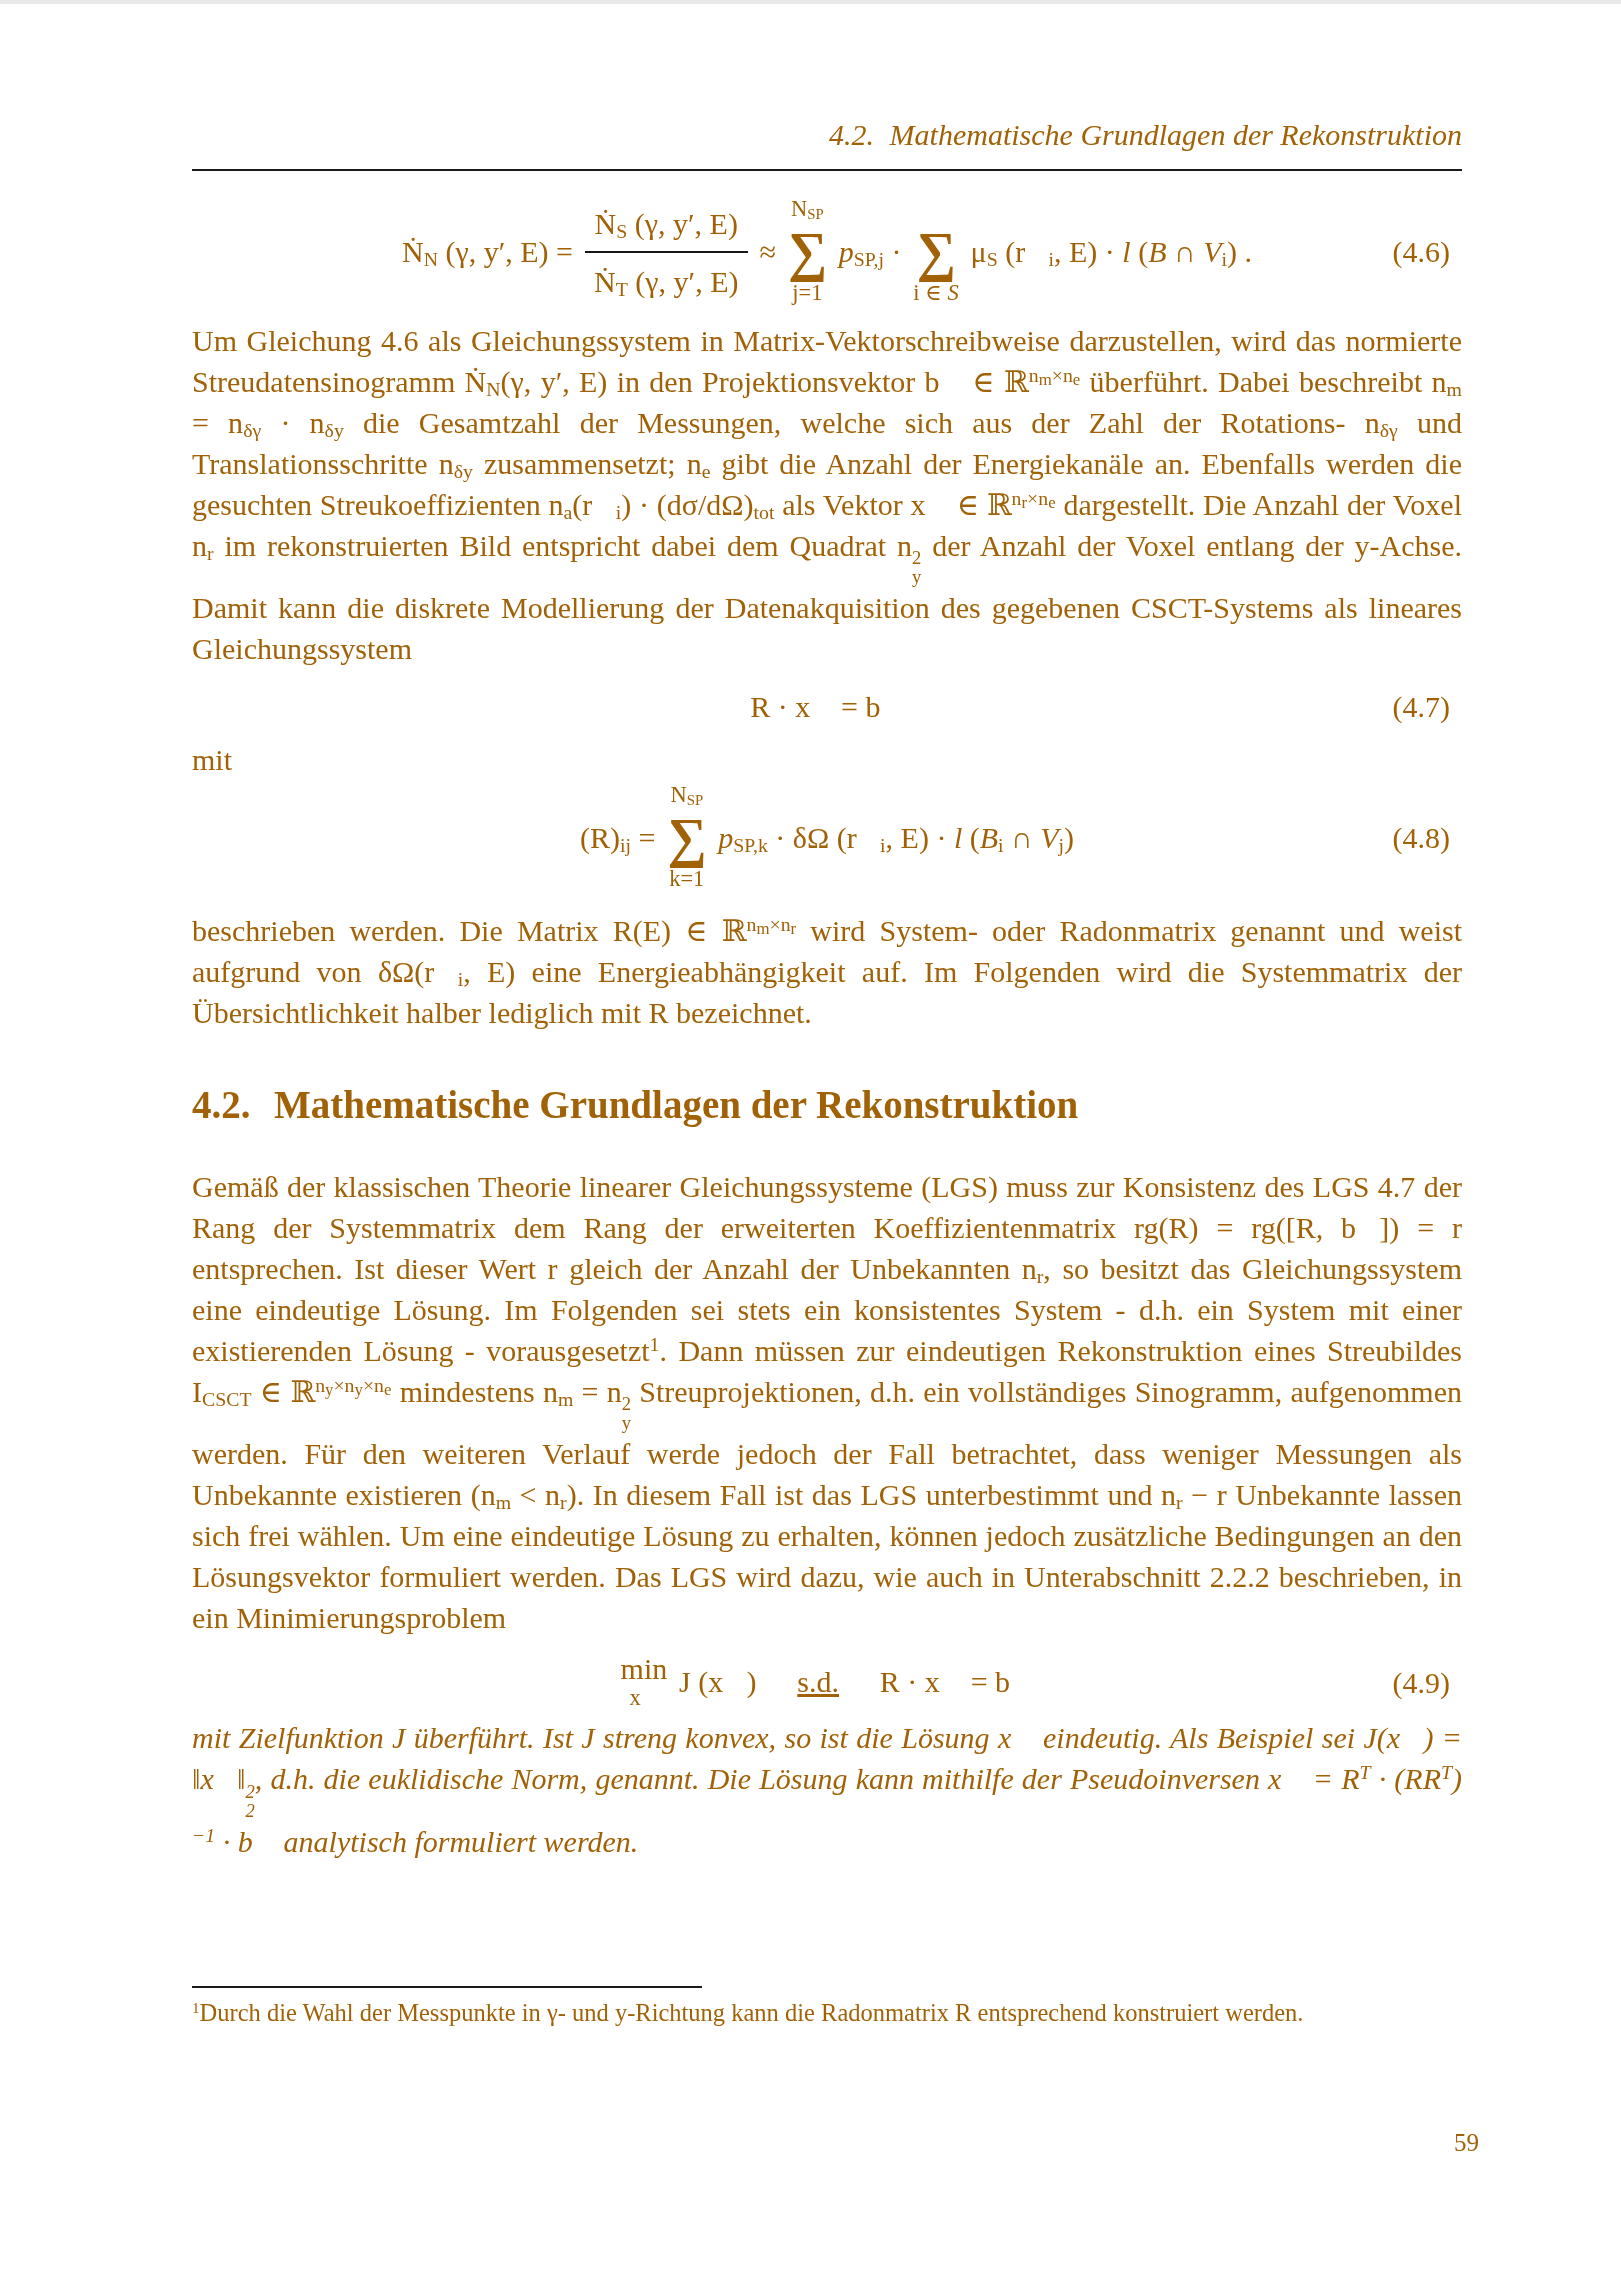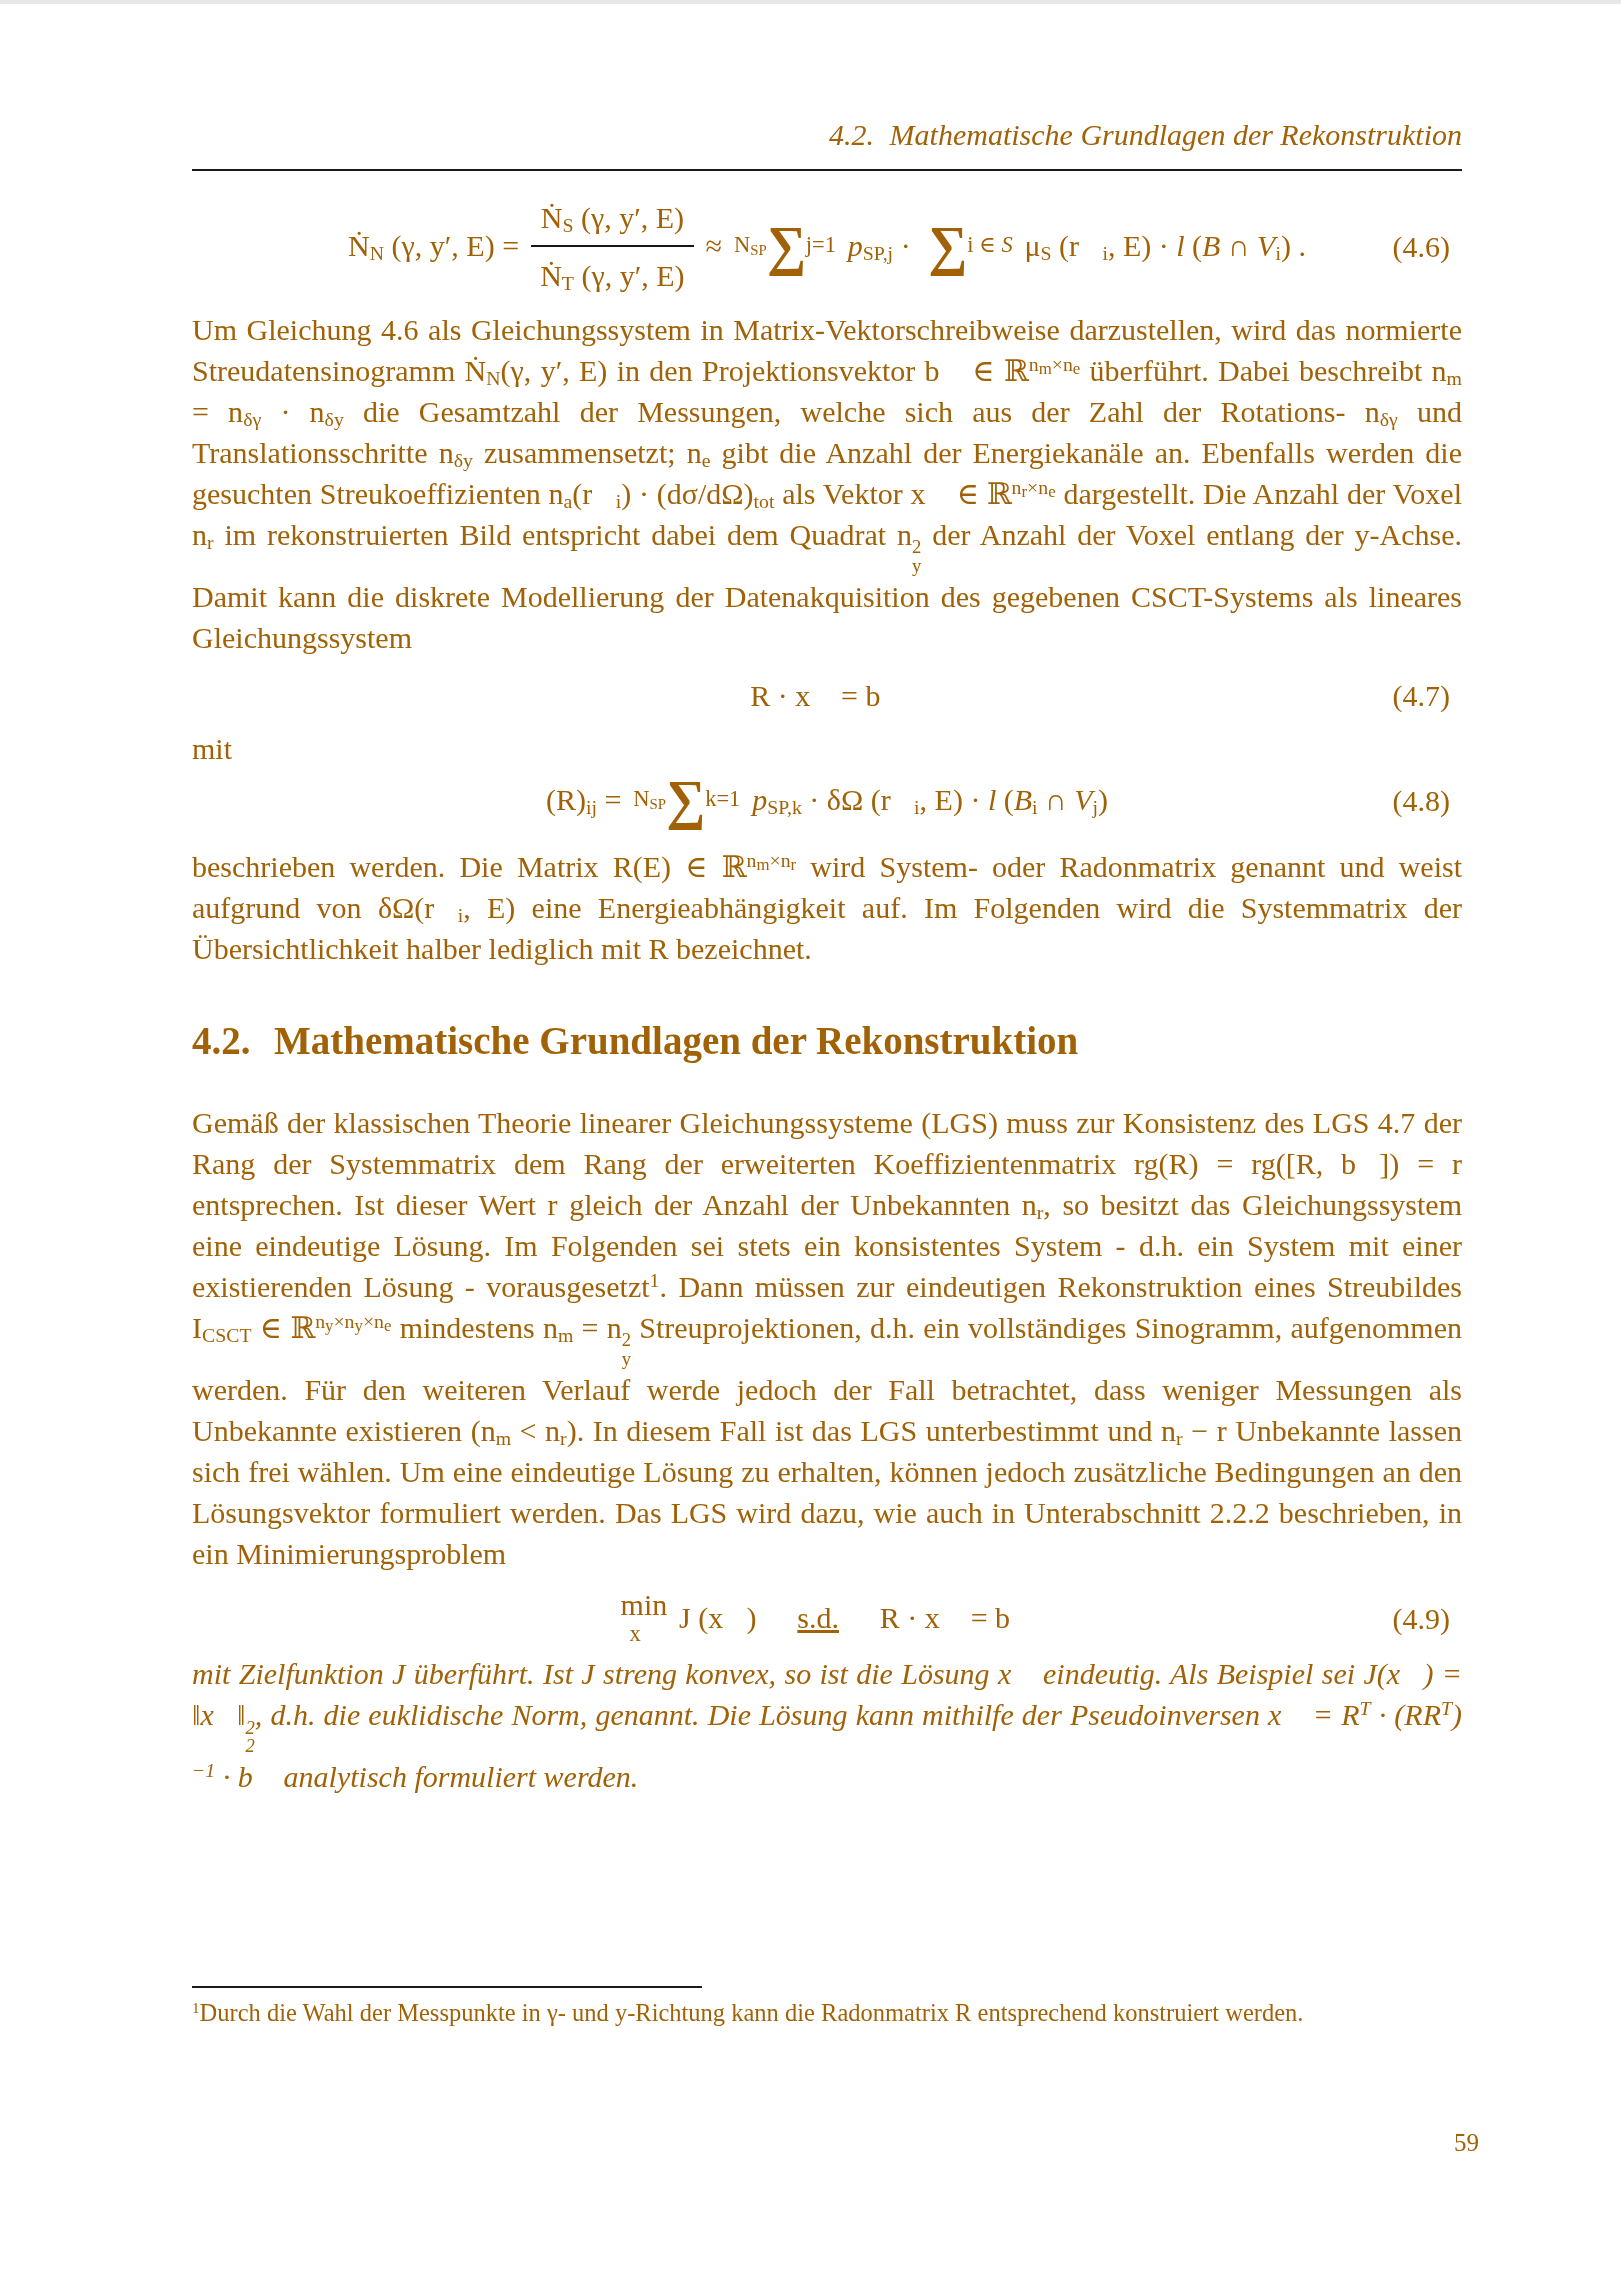--- a/index.html
+++ b/index.html
@@ -53,21 +53,21 @@
   .eq-num { position:absolute; right:12px; top:50%; transform:translateY(-50%); font-size:30px; }
   .eq46 { margin-top:25.5px; }
   .eq47 { margin-top:17.6px; }
   .eq48 { margin-top:2px; }
   .eq49 { margin-top:13.7px; }
 
   .frac { display:inline-flex; flex-direction:column; align-items:center; }
   .fnum { padding:2px 9.8px 7.8px; border-bottom:2px solid #161616; }
   .fden { padding-top:9px; }
 
-  .bigop { display:inline-flex; flex-direction:row; align-items:center; }
+  .bigop { display:inline-flex; flex-direction:column; align-items:center; }
   .lim { font-size:22.5px; line-height:26.5px; }
   .sigma { font-size:55px; line-height:57px; font-weight:bold; }
 
   .minop { display:inline-flex; flex-direction:column; align-items:center; }
   .min-word { line-height:33px; }
   .sd { margin:0 29px;text-decoration:underline; }
 
   
   .section-heading {
     margin:45px 0 0 0;

